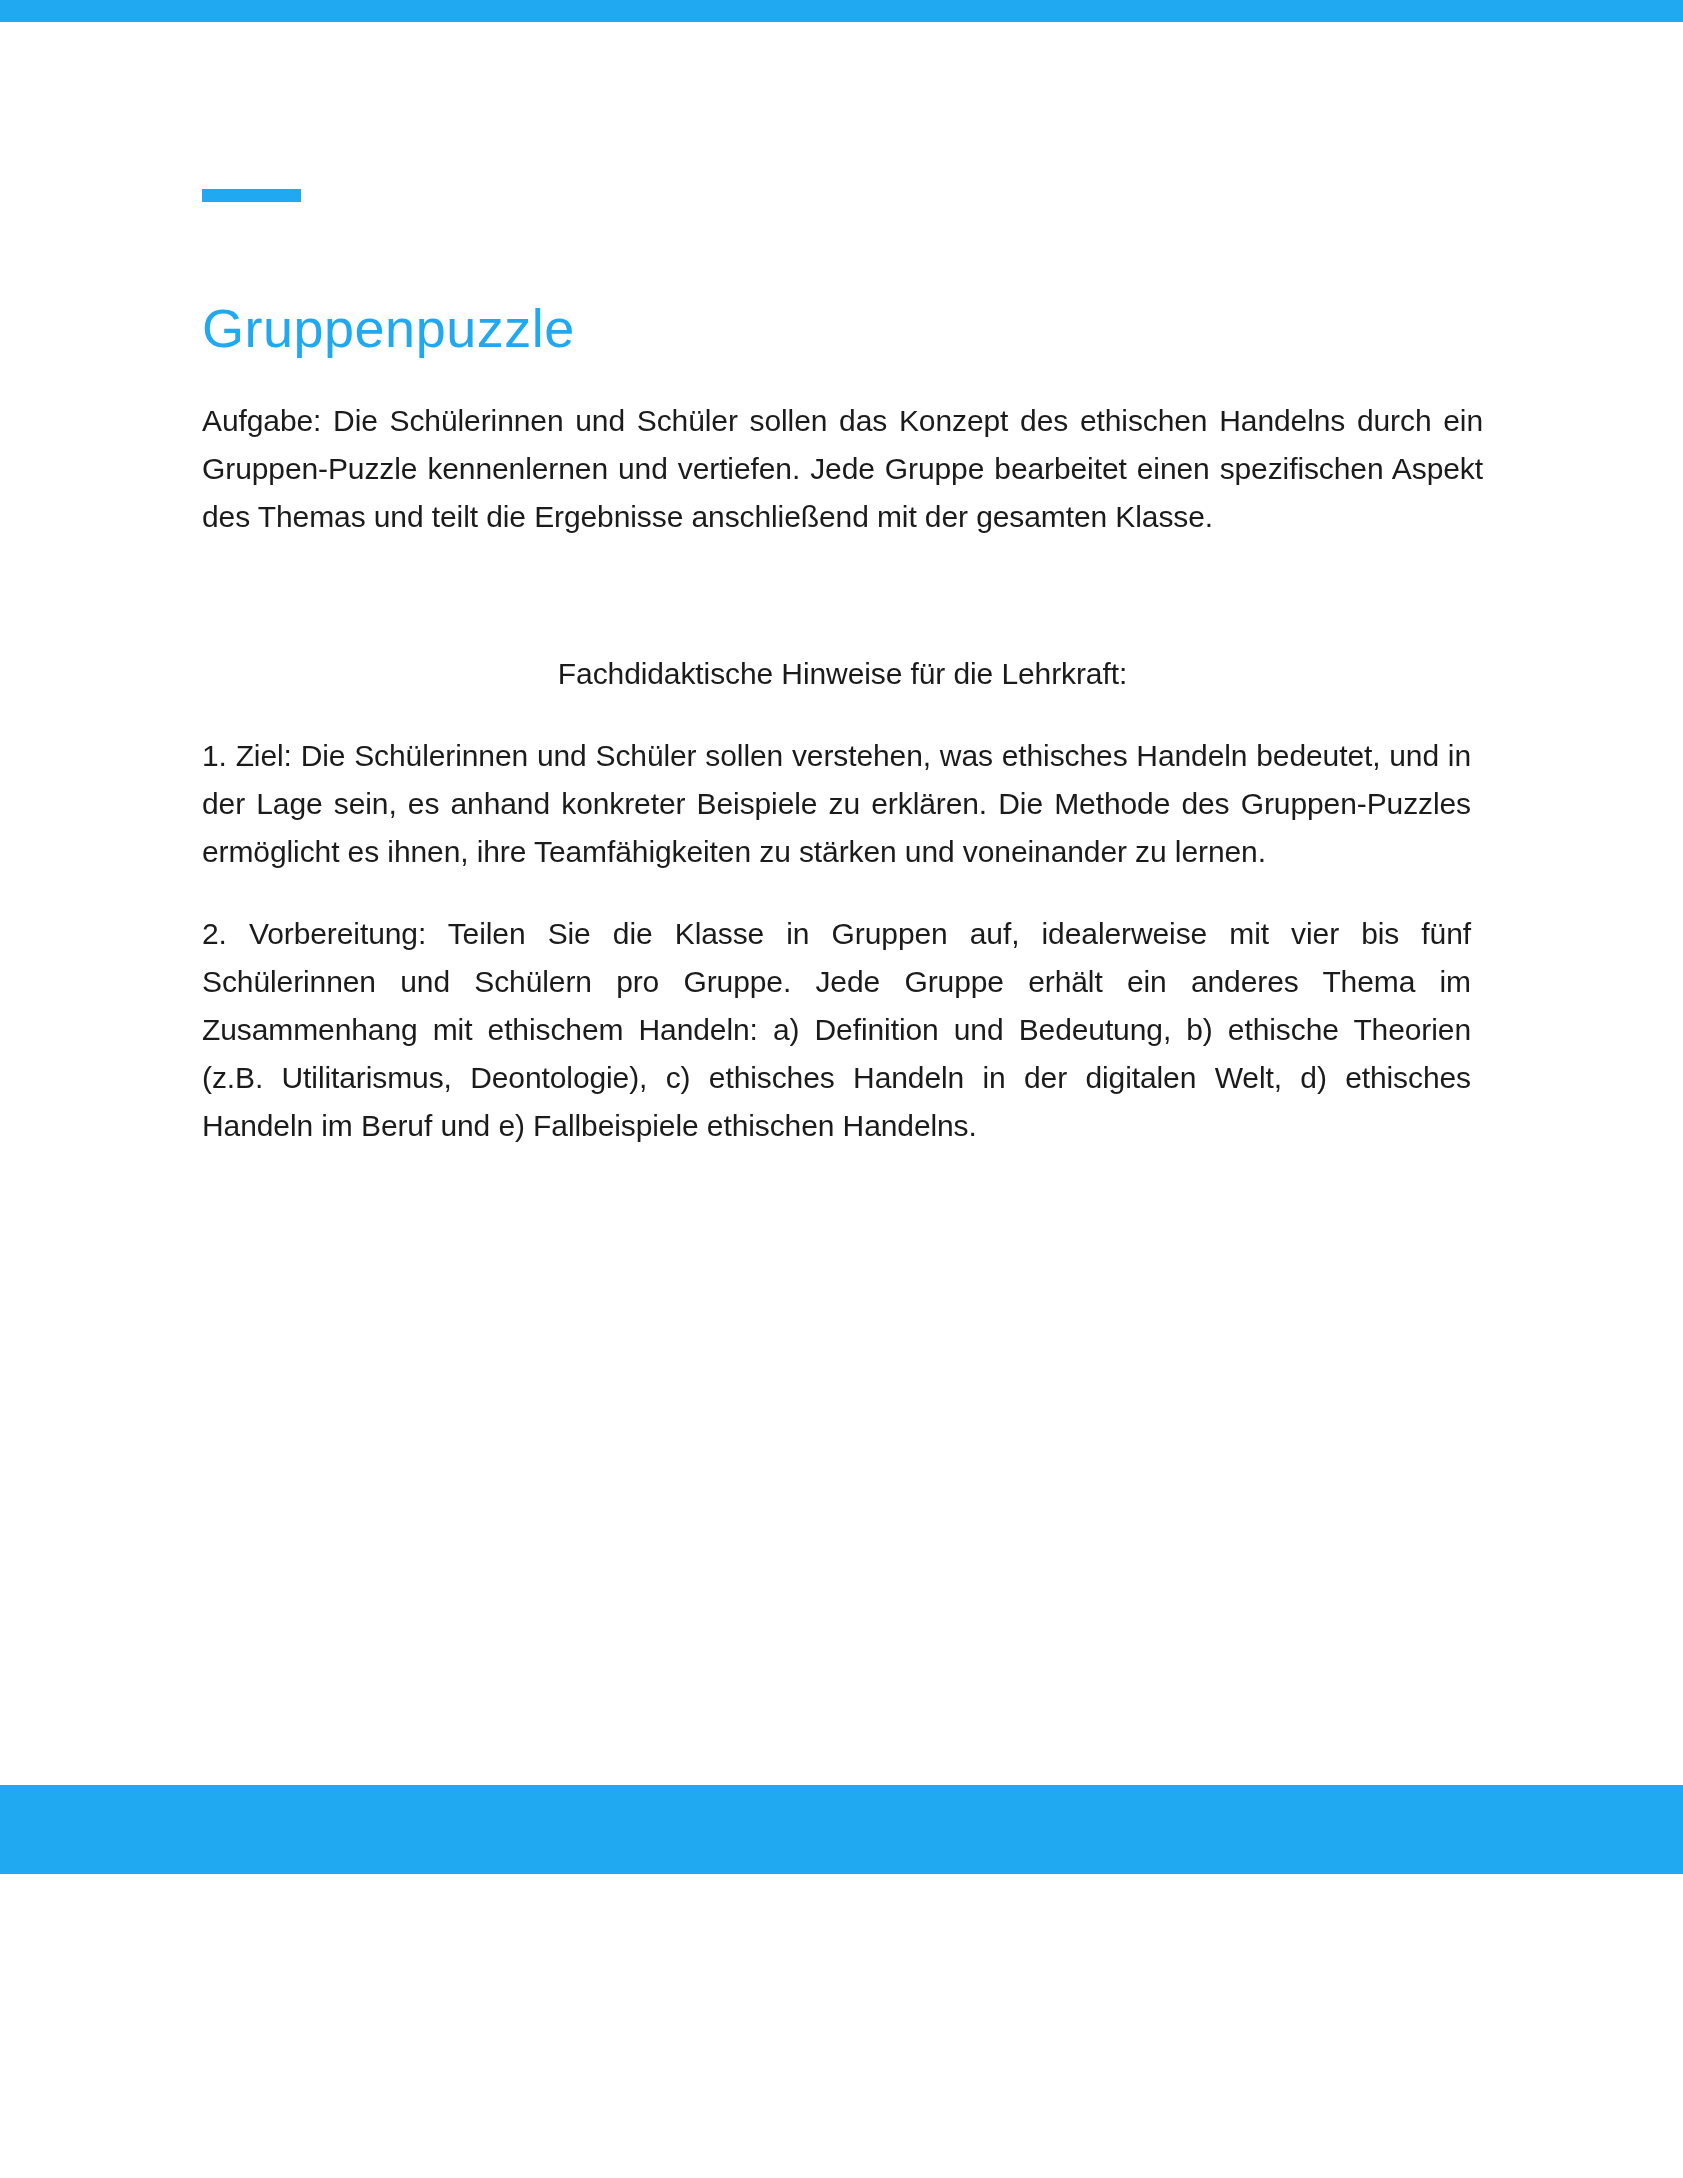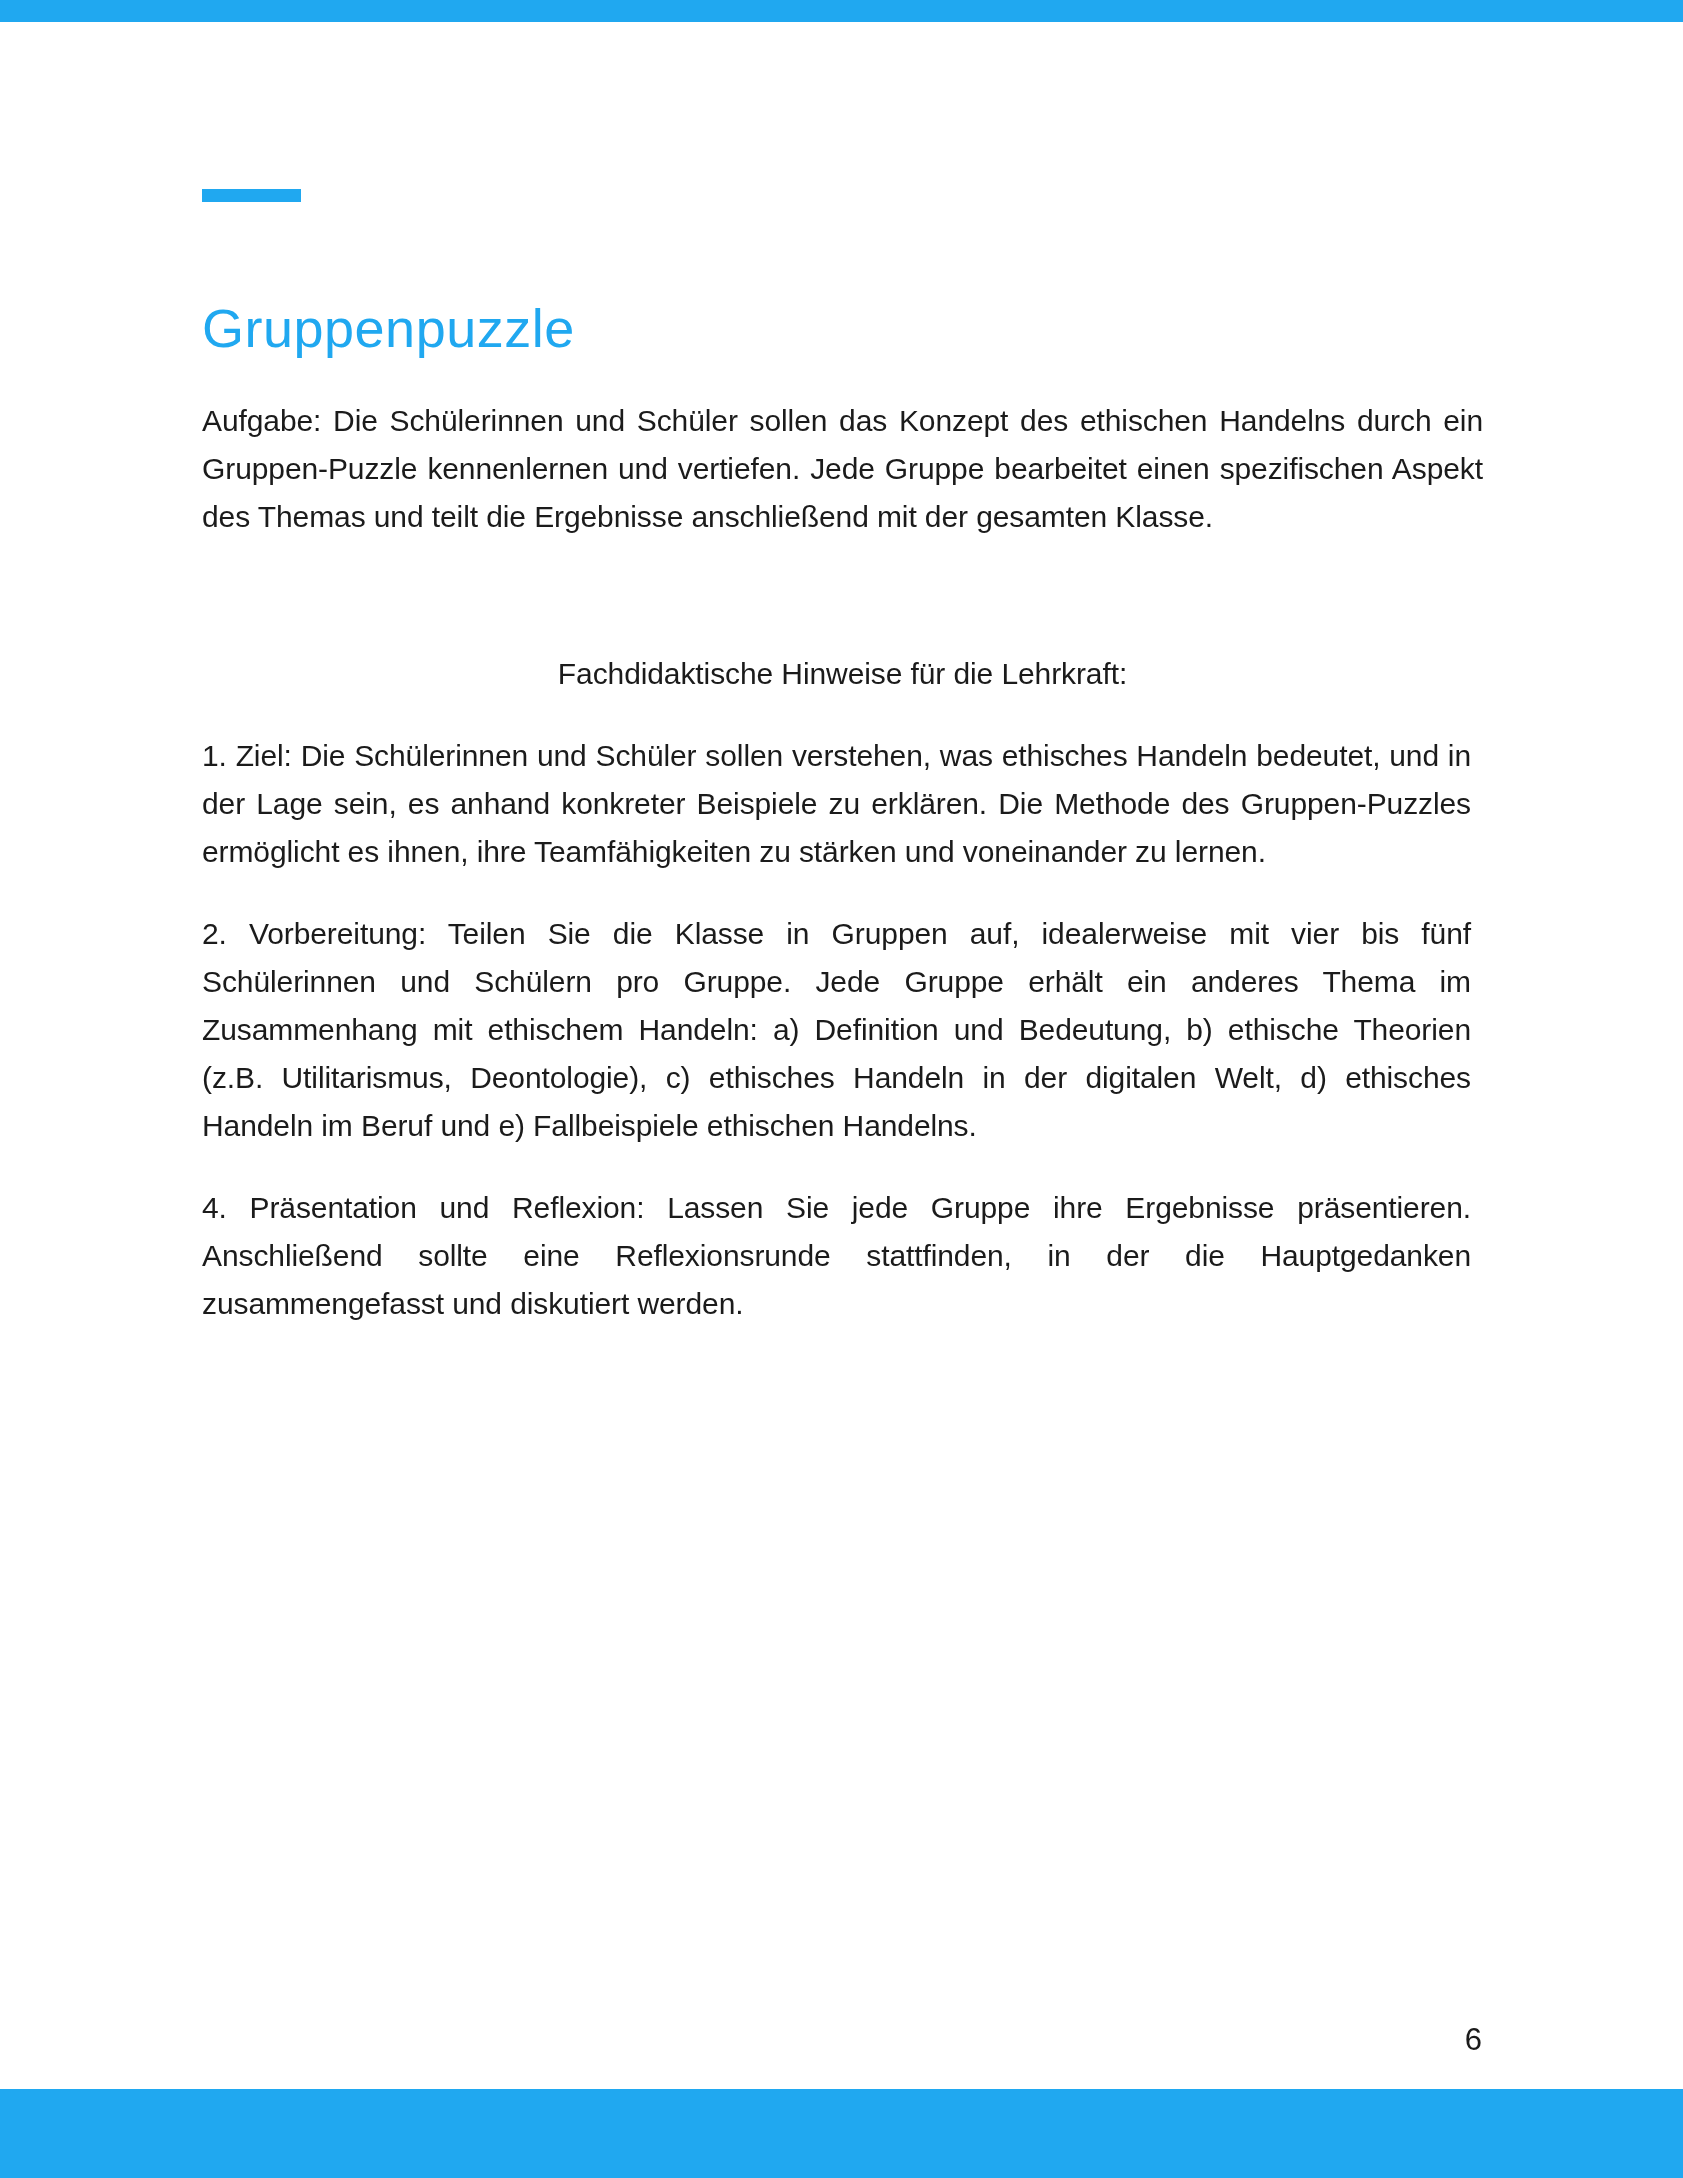--- a/index.html
+++ b/index.html
@@ -3,21 +3,21 @@
 <meta charset="utf-8">
 <style>
   html, body {
     margin: 0;
     padding: 0;
     background: #ffffff;
   }
   .page {
     position: relative;
     width: 1683px;
-    height: 2178px;
+    height: 1874px;
     background: #ffffff;
     overflow: hidden;
     font-family: "Liberation Sans", sans-serif;
   }
   .top-bar {
     position: absolute;
     top: 0; left: 0;
     width: 100%;
     height: 22px;
     background: var(--accent, #20a8f0);
@@ -91,21 +91,20 @@
 
     <p class="body-text intro">Aufgabe: Die Schülerinnen und Schüler sollen das Konzept des ethischen Handelns durch ein Gruppen-Puzzle kennenlernen und vertiefen. Jede Gruppe bearbeitet einen spezifischen Aspekt des Themas und teilt die Ergebnisse anschließend mit der gesamten Klasse.</p>
 
     <p class="body-text section-heading">Fachdidaktische Hinweise für die Lehrkraft:</p>
 
     <p class="body-text step">1. Ziel: Die Schülerinnen und Schüler sollen verstehen, was ethisches Handeln bedeutet, und in der Lage sein, es anhand konkreter Beispiele zu erklären. Die Methode des Gruppen-Puzzles ermöglicht es ihnen, ihre Teamfähigkeiten zu stärken und voneinander zu lernen.</p>
 
     <p class="body-text step">2. Vorbereitung: Teilen Sie die Klasse in Gruppen auf, idealerweise mit vier bis fünf Schülerinnen und Schülern pro Gruppe. Jede Gruppe erhält ein anderes Thema im Zusammenhang mit ethischem Handeln: a) Definition und Bedeutung, b) ethische Theorien (z.B. Utilitarismus, Deontologie), c) ethisches Handeln in der digitalen Welt, d) ethisches Handeln im Beruf und e) Fallbeispiele ethischen Handelns.</p>
 
 
-    <p class="body-text step">4. Präsentation und Reflexion: Lassen Sie jede Gruppe ihre Ergebnisse präsentieren. Anschließend sollte eine Reflexionsrunde stattfinden, in der die Hauptgedanken zusammengefasst und diskutiert werden.</p>
   </div>
 
   <div class="page-number">6</div>
 
   <div class="footer-bar"></div>
 
 </div>
 
 
 </body></html>

